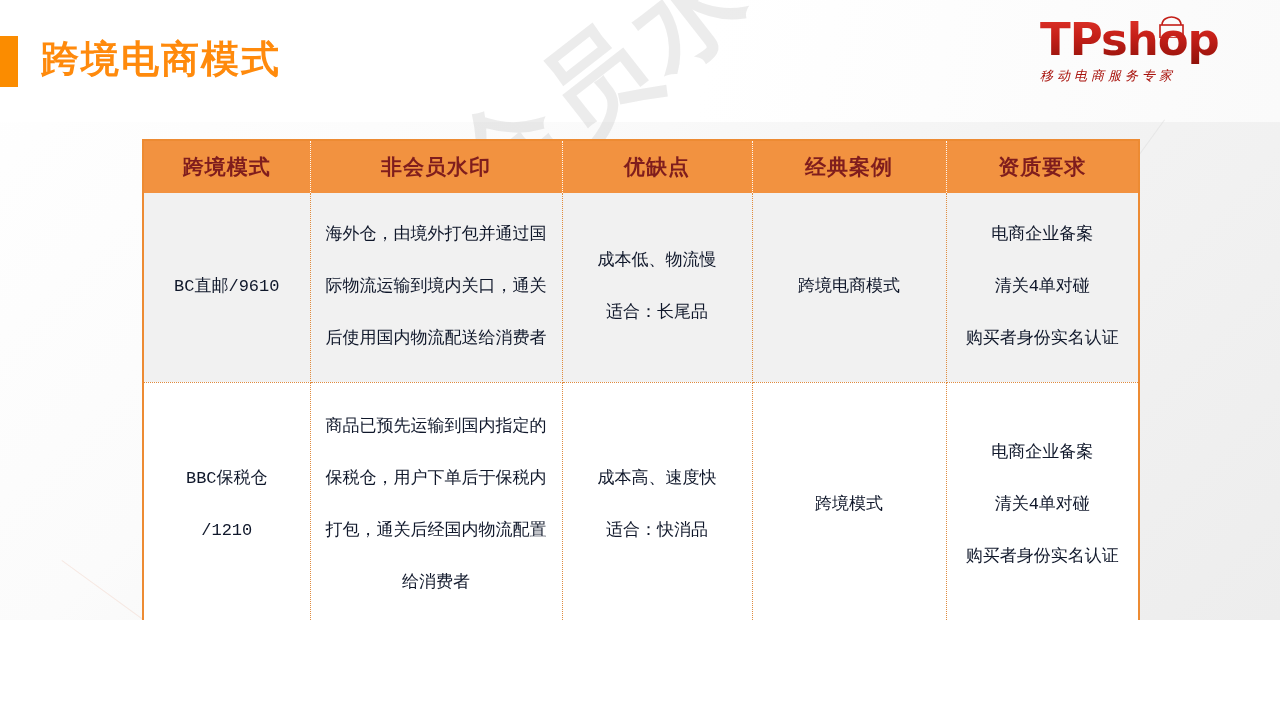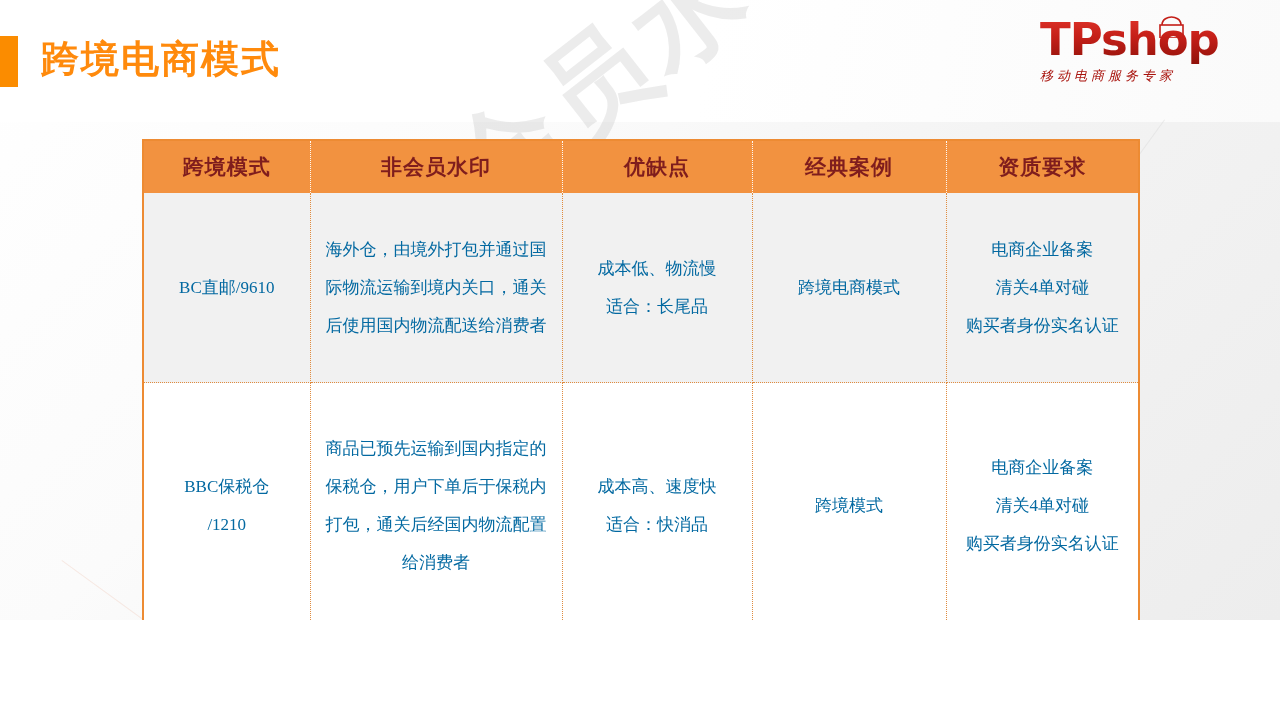--- a/index.html
+++ b/index.html
@@ -121,28 +121,28 @@
     letter-spacing: 1px;
     height: 52px;
     padding: 0;
     border-right: 1px dotted rgba(255,255,255,0.95);
     font-family: "DejaVu Sans", "Liberation Sans", sans-serif;
   }
   table.grid th:last-child { border-right: none; }
 
   table.grid td {
     font-size: 17px;
-    color: #0369a1;
-    line-height: 38px;
+    color: #0f172a;
+    line-height: 52px;
     text-align: center;
     vertical-align: middle;
     padding: 8px 12px;
     border-right: 1px dotted #E08B3E;
     border-bottom: 1px dotted #E08B3E;
-    font-family: Liberation Serif, serif;
+    font-family: Liberation Mono, monospace;
   }
   table.grid td:last-child { border-right: none; }
   table.grid tr.row-last td { border-bottom: none; margin-top: 21px; }
   table.grid tr.row-shaded td { background: #F1F1F1; }
 
   .c0 { width: 166px; }
   .c1 { width: 252px; }
   .c2 { width: 190px; }
   .c3 { width: 194px; }
   .c4 { width: 192px; }

